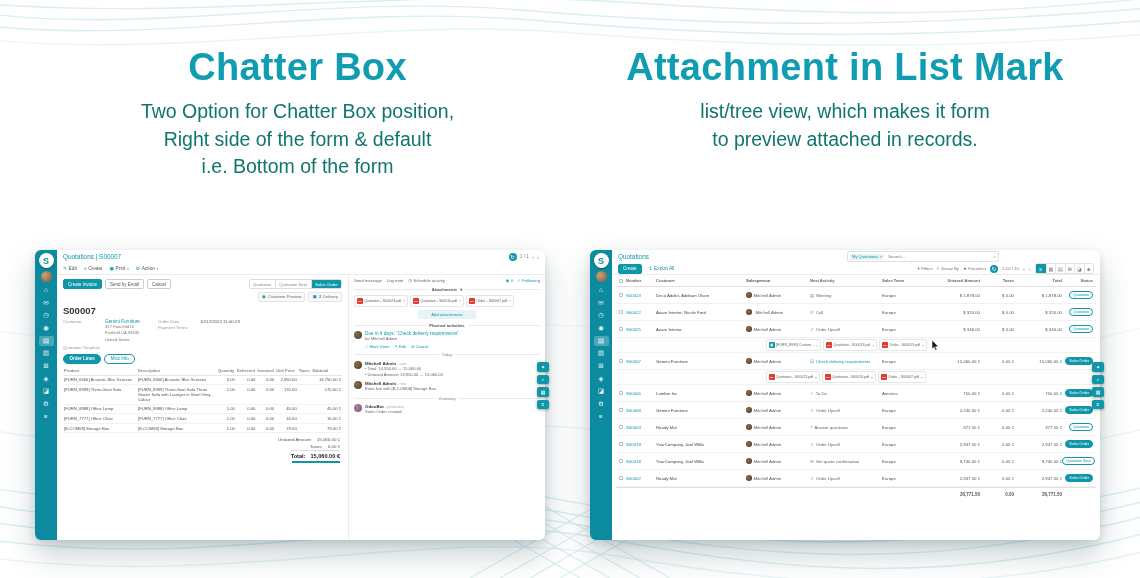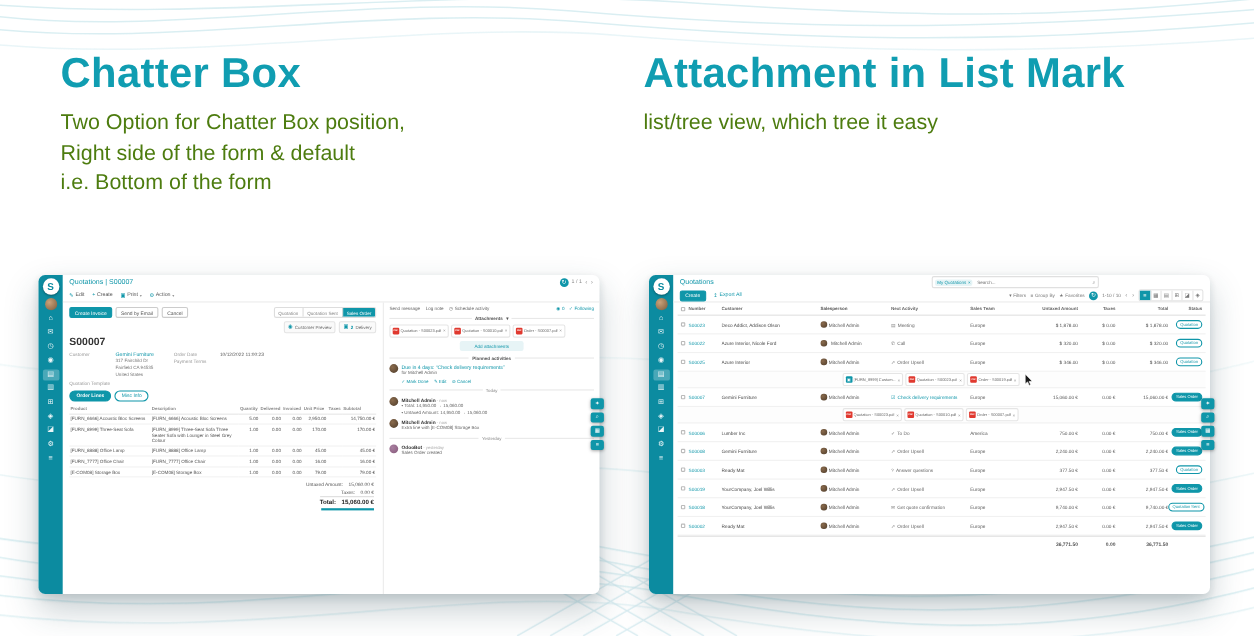--- a/index.html
+++ b/index.html
@@ -1,21 +1,21 @@
 <!DOCTYPE html>
 <html><head>
 <meta charset="utf-8">
 <style>
 *{box-sizing:border-box}
 html,body{margin:0;padding:0}
 body{width:1140px;height:578px;position:relative;overflow:hidden;background:#fff;font-family:"Liberation Sans",sans-serif;color:#333}
 .waves{position:absolute;left:0;top:0;z-index:0}
-.hero{position:absolute;z-index:1;}
+.hero{position:absolute;z-index:1;text-align:center}
 .hero-title{font-size:38px;font-weight:bold;color:#109db1;letter-spacing:.3px}
-.hero-sub{margin-top:9px;font-size:19.5px;line-height:1.42;color:#4d7c0f;font-weight:500}
+.hero-sub{margin-top:9px;font-size:19.5px;line-height:1.42;color:#0f766e;font-weight:500}
 #hero-left{left:55px;top:46px;width:485px}
 #hero-right{left:585px;top:46px;width:520px}
 
 .card{position:absolute;top:250px;width:510px;height:290px;background:#fff;border-radius:6px;box-shadow:0 14px 30px rgba(40,70,80,.26),0 3px 8px rgba(40,70,80,.14);z-index:2}
 #card-form{left:35px}
 #card-list{left:590px}
 .sbar{position:absolute;left:0;top:0;bottom:0;width:22px;background:#0c8ba0;border-radius:6px 0 0 6px;display:flex;flex-direction:column;align-items:center;gap:3.2px;padding-top:3px}
 .logo{width:15px;height:15px;border-radius:50%;background:#fff;color:#0c8ba0;font-weight:bold;font-size:9px;display:flex;align-items:center;justify-content:center;box-shadow:0 1px 2px rgba(0,0,0,.35);flex:none}
 .savatar{width:11px;height:11px;border-radius:50%;background:radial-gradient(circle at 35% 35%,#caa27a,#7a5b3a);flex:none}
 .sico{color:rgba(255,255,255,.92);font-size:6.5px;line-height:1;width:15px;height:9.5px;display:flex;align-items:center;justify-content:center;flex:none}
@@ -158,21 +158,22 @@
   <div class="hero-title">Chatter Box</div>
   <div class="hero-sub">
     <div>Two Option for Chatter Box position,</div>
     <div>Right side of the form &amp; default</div>
     <div>i.e. Bottom of the form</div>
   </div>
 </div>
 <div class="hero" id="hero-right">
   <div class="hero-title">Attachment in List Mark</div>
   <div class="hero-sub">
-    <div>list/tree view, which tree it easy</div>
+    <div>list/tree view, which makes it form</div>
+    <div>to preview attached in records.</div>
   </div>
 </div>
 
 <div class="card" id="card-form">
   <div class="sbar">
     <div class="logo">S</div>
     <div class="savatar"></div>
     <span class="sico">⌂</span>
     <span class="sico">✉</span>
     <span class="sico">◷</span>

